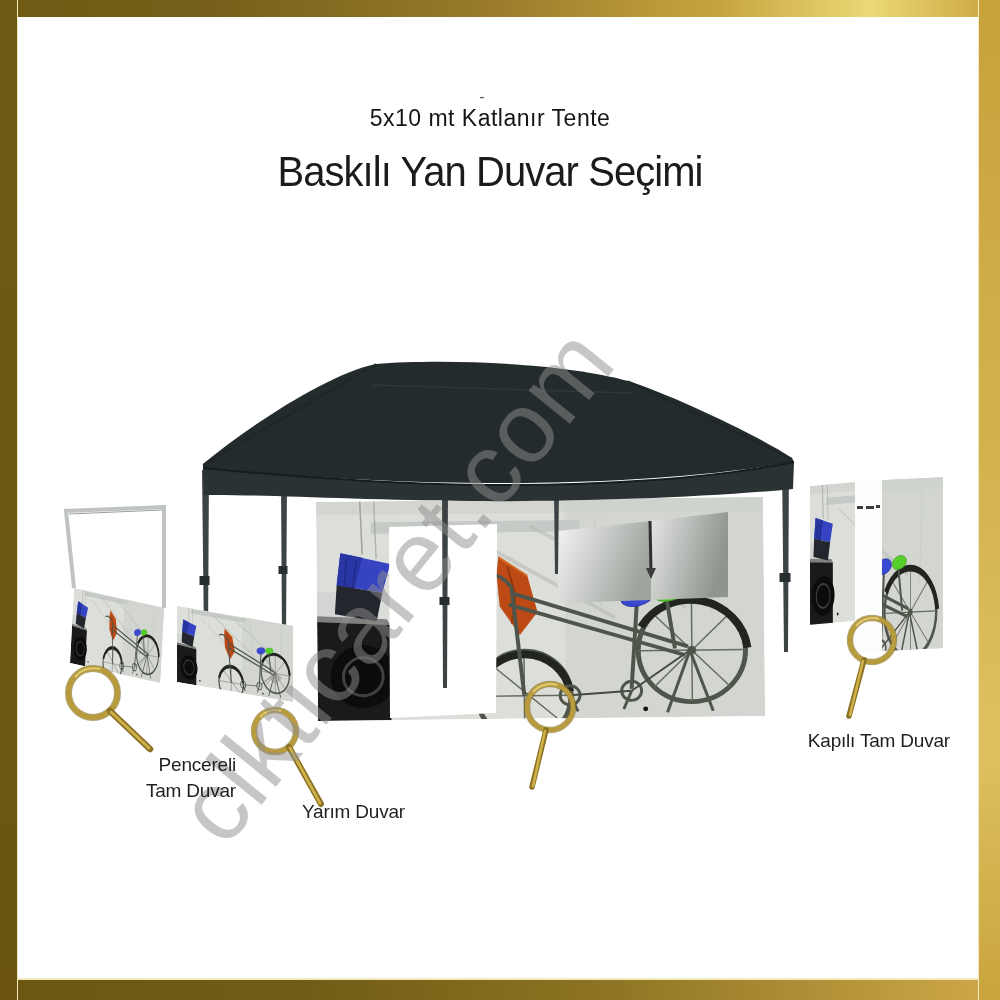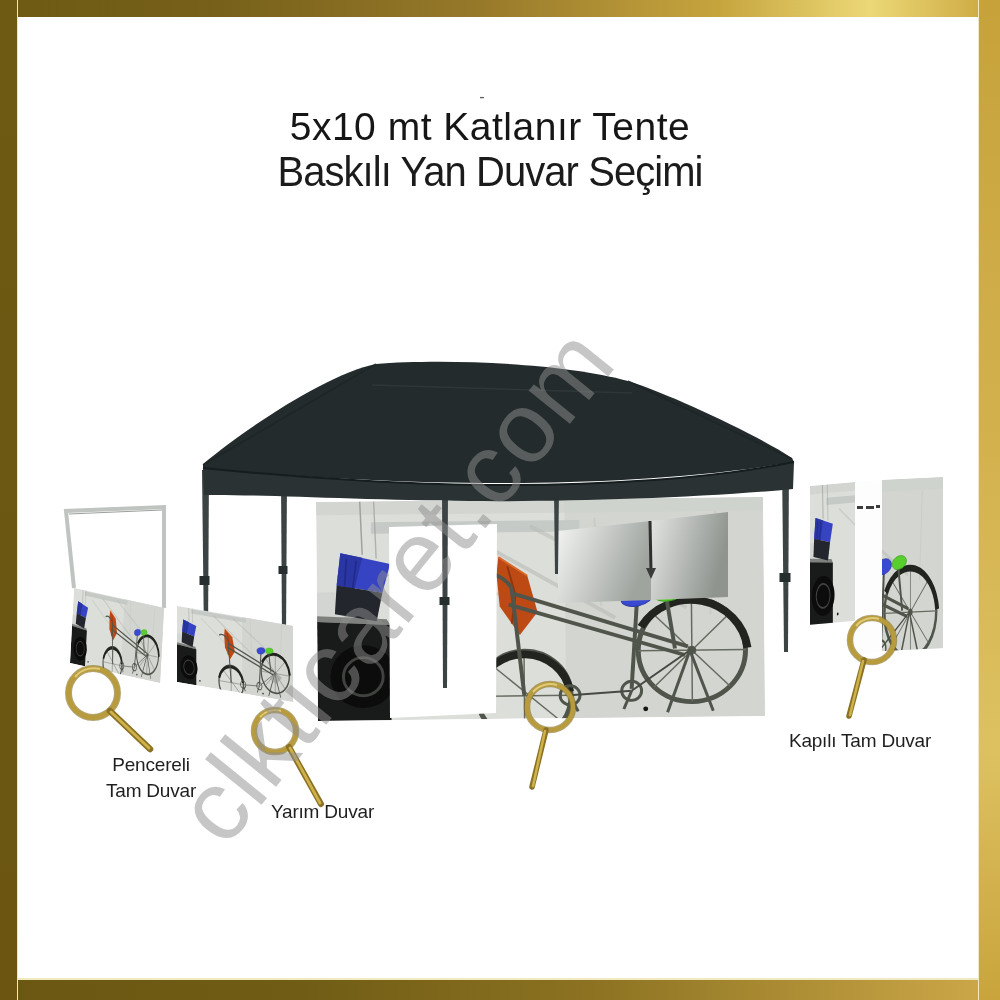--- a/index.html
+++ b/index.html
@@ -16,35 +16,35 @@
     background:linear-gradient(180deg,#6e5a12 0%,#6b5712 60%,#6b5511 100%);
     border-right:1px solid #efe6ba;}
   .frame-right{position:absolute;left:978px;top:0;width:22px;height:1000px;
     background:linear-gradient(180deg,#c7a23b 0%,#d3b24e 45%,#ddc161 75%,#c9a43c 100%);
     border-left:1px solid #f1e9c2;}
 
   
   .tick{position:absolute;left:462px;top:88px;width:40px;text-align:center;
         font-size:16px;color:#5a5a5a;}
   .title1{position:absolute;left:0;top:105px;width:980px;text-align:center;
-        font-size:39px;color:#161616;letter-spacing:0.5px;}
+        font-size:23px;color:#161616;letter-spacing:0.5px;}
   .title2{position:absolute;left:0;top:147px;width:980px;text-align:center;
         font-size:43px;color:#1b1b1b;letter-spacing:-1px;transform:scaleX(0.93);}
 
   
   .illus{position:absolute;left:0;top:0;width:1000px;height:1000px;}
 
   
   .watermark{position:absolute;left:395px;top:585px;width:0;height:0;z-index:5;pointer-events:none;}
   .watermark span{position:absolute;left:0;top:0;transform:translate(-50%,-50%) rotate(-51deg);
         display:block;white-space:nowrap;font-size:100px;color:#8f8f8f;opacity:0.5;
         letter-spacing:1px;}
 
   
-  .opt-label{position:absolute;z-index:6;text-align:center;font-size:19px;color:#1f1f1f;
+  .opt-label{position:absolute;z-index:6;text-align:right;font-size:19px;color:#1f1f1f;
         letter-spacing:-0.2px;line-height:26px;white-space:pre-line;}
   .opt-0{left:66px;top:752px;width:170px;}
   .opt-1{left:240px;top:799px;width:165px;}
   .opt-2{left:448px;top:794px;width:275px;}
   .opt-3{left:770px;top:728px;width:180px;}
 </style>
 </head>
 <body>
 
 <div class="stage">

